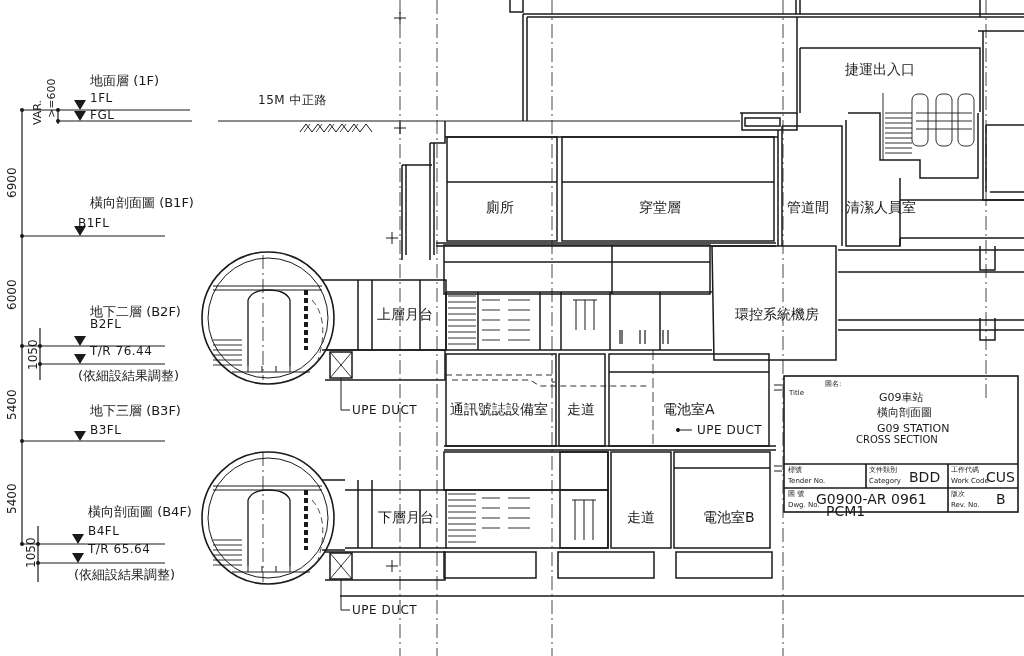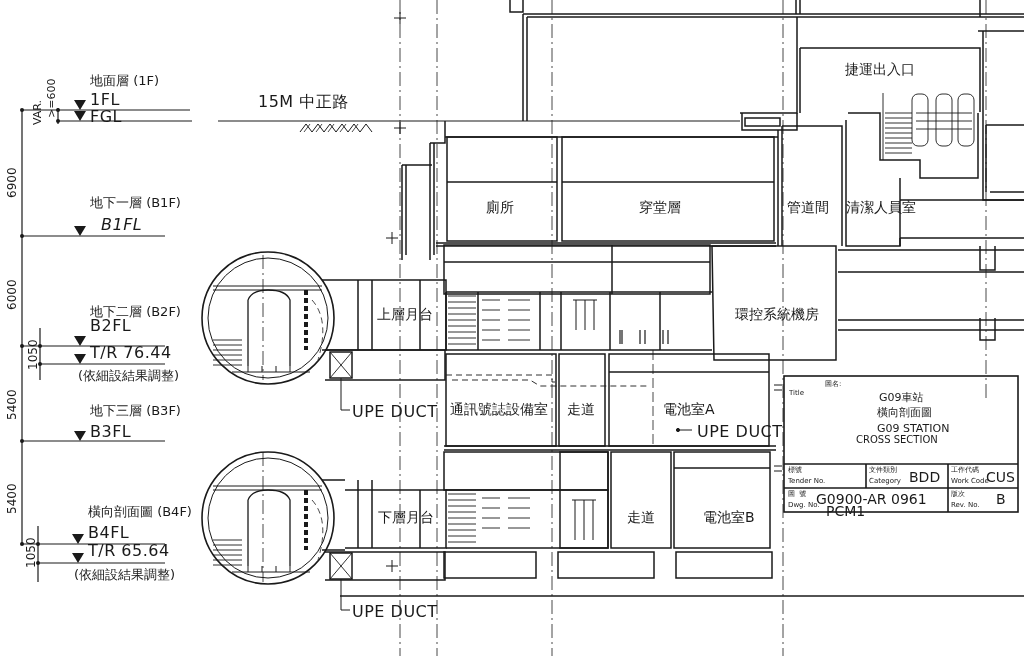--- a/index.html
+++ b/index.html
@@ -1,20 +1,20 @@
 <!DOCTYPE html>
 <html><head>
 <meta charset="utf-8">
 <style>
   html, body { margin:0; padding:0; background:#ffffff; }
   body { width:1024px; height:656px; overflow:hidden; position:relative; font-family:"DejaVu Sans", sans-serif; color:#1a1a1a; }
   svg { position:absolute; left:0; top:0; }
   .t { position:absolute; white-space:nowrap; font-family:"DejaVu Sans", sans-serif; color:#1a1a1a; line-height:1; }
   .cn { font-size:13px; }
-  .lbl { font-size:16px; letter-spacing:0.5px; }
+  .lbl { font-size:12px; letter-spacing:0.5px; }
   .room { font-size:14px; }
   .dim { font-size:12px; transform-origin:left top; transform:rotate(-90deg); }
   .tb-small { font-size:7px; line-height:1.05; }
   .tb-mid { font-size:11px; }
   .tb-big { font-size:14px; }
 </style>
 </head>
 <body>
 
 <svg width="1024" height="656" viewBox="0 0 1024 656" fill="none" stroke="#1a1a1a" stroke-width="1.2">
@@ -216,22 +216,22 @@
     <line x1="866" y1="464" x2="866" y2="488"></line>
     <line x1="948" y1="464" x2="948" y2="512"></line>
     <path d="M774,385 h8 M774,390 h8 M774,466 h8 M774,471 h8" stroke-width="1"></path>
   </g>
 </svg>
 
 <div class="t cn" style="left:90px;top:74px;">地面層 (1F)</div>
 <div class="t lbl" style="left:90px;top:92px;">1FL</div>
 <div class="t lbl" style="left:90px;top:109px;">FGL</div>
 
-<div class="t cn" style="left:90px;top:196px;">地下一層 (B1F)</div>
-<div class="t lbl" style="left:101px;top:217px;font-style:italic;">B1FL</div>
+<div class="t cn" style="left:90px;top:196px;">橫向剖面圖 (B1F)</div>
+<div class="t lbl" style="left:78px;top:217px;">B1FL</div>
 
 <div class="t cn" style="left:90px;top:305px;">地下二層 (B2F)</div>
 <div class="t lbl" style="left:90px;top:318px;">B2FL</div>
 <div class="t lbl" style="left:90px;top:345px;">T/R 76.44</div>
 <div class="t cn" style="left:78px;top:369px;">(依細設結果調整)</div>
 
 <div class="t cn" style="left:90px;top:404px;">地下三層 (B3F)</div>
 <div class="t lbl" style="left:90px;top:424px;">B3FL</div>
 
 <div class="t cn" style="left:88px;top:505px;">橫向剖面圖 (B4F)</div>
@@ -281,20 +281,20 @@
   <div class="t tb-big" style="left:826px;top:470px;font-size:14px;margin-top:34px;">PCM1</div>
 
   <div class="t tb-small" style="left:869px;top:467px;">文件類別</div>
   <div class="t tb-small" style="left:869px;top:478px;">Category</div>
   <div class="t tb-big" style="left:909px;top:470px;font-size:14px;">BDD</div>
 
   <div class="t tb-small" style="left:951px;top:467px;">工作代碼</div>
   <div class="t tb-small" style="left:951px;top:478px;">Work Code</div>
   <div class="t tb-big" style="left:986px;top:470px;font-size:14px;">CUS</div>
 
-  <div class="t tb-small" style="left:788px;top:491px;font-family:Liberation Mono, monospace;">圖 號</div>
+  <div class="t tb-small" style="left:788px;top:491px;">圖 號</div>
   <div class="t tb-small" style="left:788px;top:502px;">Dwg. No.</div>
   <div class="t tb-big" style="left:816px;top:492px;">G0900-AR 0961</div>
 
   <div class="t tb-small" style="left:951px;top:491px;">版次</div>
   <div class="t tb-small" style="left:951px;top:502px;">Rev. No.</div>
   <div class="t tb-big" style="left:996px;top:492px;">B</div>
 </div>
 
 </body></html>

